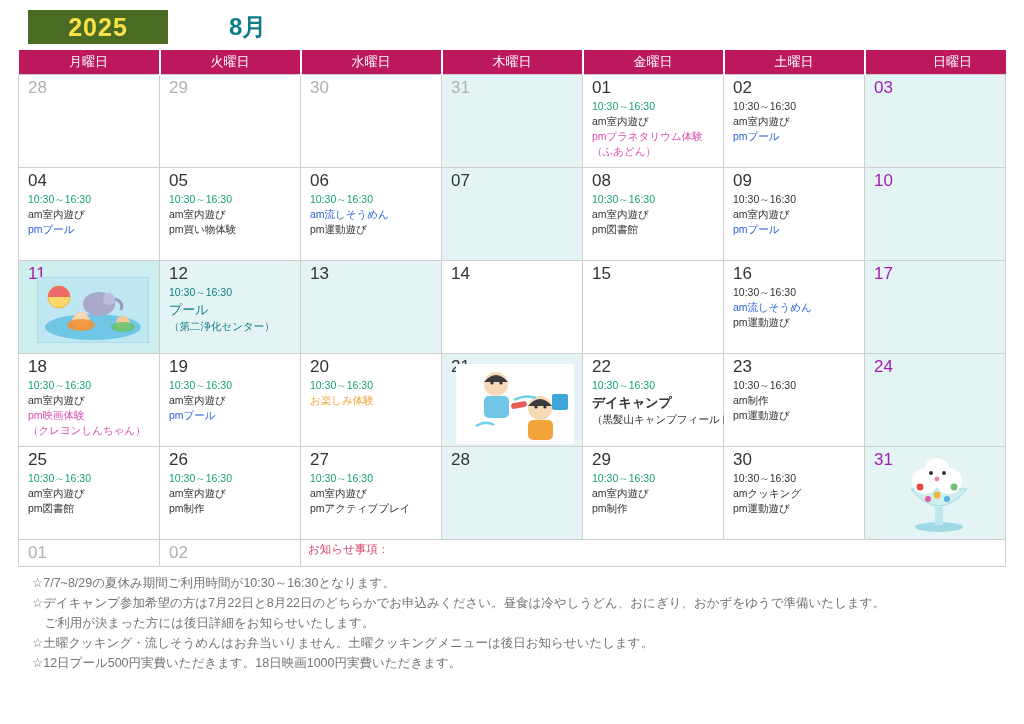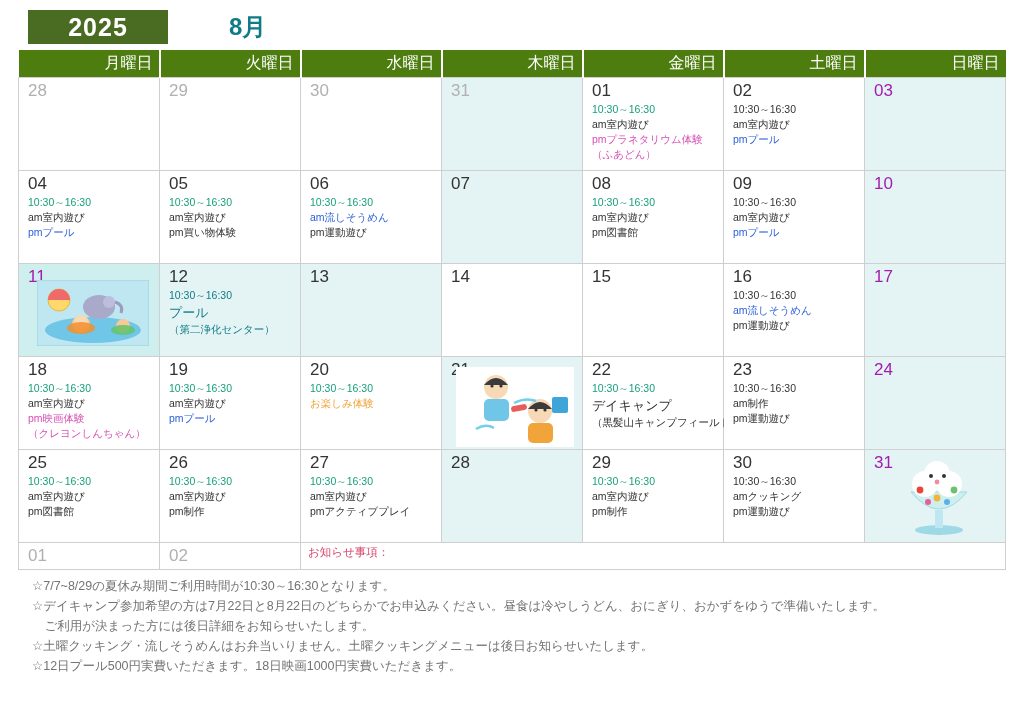--- a/index.html
+++ b/index.html
@@ -9,39 +9,39 @@
     font-family:"Liberation Sans","DejaVu Sans",sans-serif;
     color:#333;
     overflow:hidden;
   }
   .page{position:relative;width:1024px;height:724px;box-sizing:border-box;padding:10px 18px 0 18px;}
 
   
   .topbar{position:relative;height:40px;}
   .year-box{
     position:absolute;left:10px;top:0;width:140px;height:34px;
-    background:#4a6b22;color:#ffffff;
+    background:#4a6b22;color:#fde047;
     display:flex;align-items:center;justify-content:center;
     font-size:25px;font-weight:bold;letter-spacing:1px;
   }
   .month{
     position:absolute;left:211px;top:0;height:34px;
     display:flex;align-items:center;
     font-size:24px;color:#0f7b86;font-weight:bold;
   }
   .title-right{
     position:absolute;right:20px;top:4px;
     font-size:15px;color:#222;letter-spacing:1px;
   }
 
   
   table.cal{border-collapse:collapse;width:988px;table-layout:fixed;}
   table.cal th{
-    background:#4d7c0f;color:#fff;font-size:16px;font-weight:normal;
-    text-align:right;padding:3px 6px;height:16px;
+    background:#be185d;color:#fff;font-size:13px;font-weight:normal;
+    text-align:center;padding:3px 6px;height:16px;
     border-right:2px solid #ffffff;
   }
   table.cal th:last-child{border-right:none;padding-left:40px;}
   table.cal td{
     border:1px solid #cfcfcf;
     vertical-align:top;
     height:88px;width:141px;
     padding:2px 5px 2px 5px;
     font-size:11px;
     position:relative;
@@ -244,21 +244,21 @@
       <rect x="55" y="38" width="16" height="6" rx="3" fill="#e85c5c" transform="rotate(-10 63 41)"></rect>
       <rect x="96" y="30" width="16" height="16" rx="2" fill="#3ea5d8"></rect>
       <path d="M58 36 q12 -6 22 -2" stroke="#74cfe8" stroke-width="2.5" fill="none"></path>
       <path d="M20 62 q10 -6 18 -1" stroke="#74cfe8" stroke-width="2.5" fill="none"></path>
     </svg>
             </div>
           </td>
           <td class="bg-white">
             <div class="daynum">22</div>
             <div class="ev t-green">10:30～16:30</div>
-            <div class="ev t-dark" style="font-size: 13px; line-height: 19px;">デイキャンプ</div>
+            <div class="ev t-dark" style="font-size: 13px; line-height: 19px; font-weight: bold;">デイキャンプ</div>
             <div class="ev t-dark">（黒髪山キャンプフィールド）</div>
           </td>
           <td class="bg-white">
             <div class="daynum">23</div>
             <div class="ev t-dark">10:30～16:30</div>
             <div class="ev t-dark">am制作</div>
             <div class="ev t-dark">pm運動遊び</div>
           </td>
           <td class="bg-pale">
             <div class="daynum sun">24</div>

